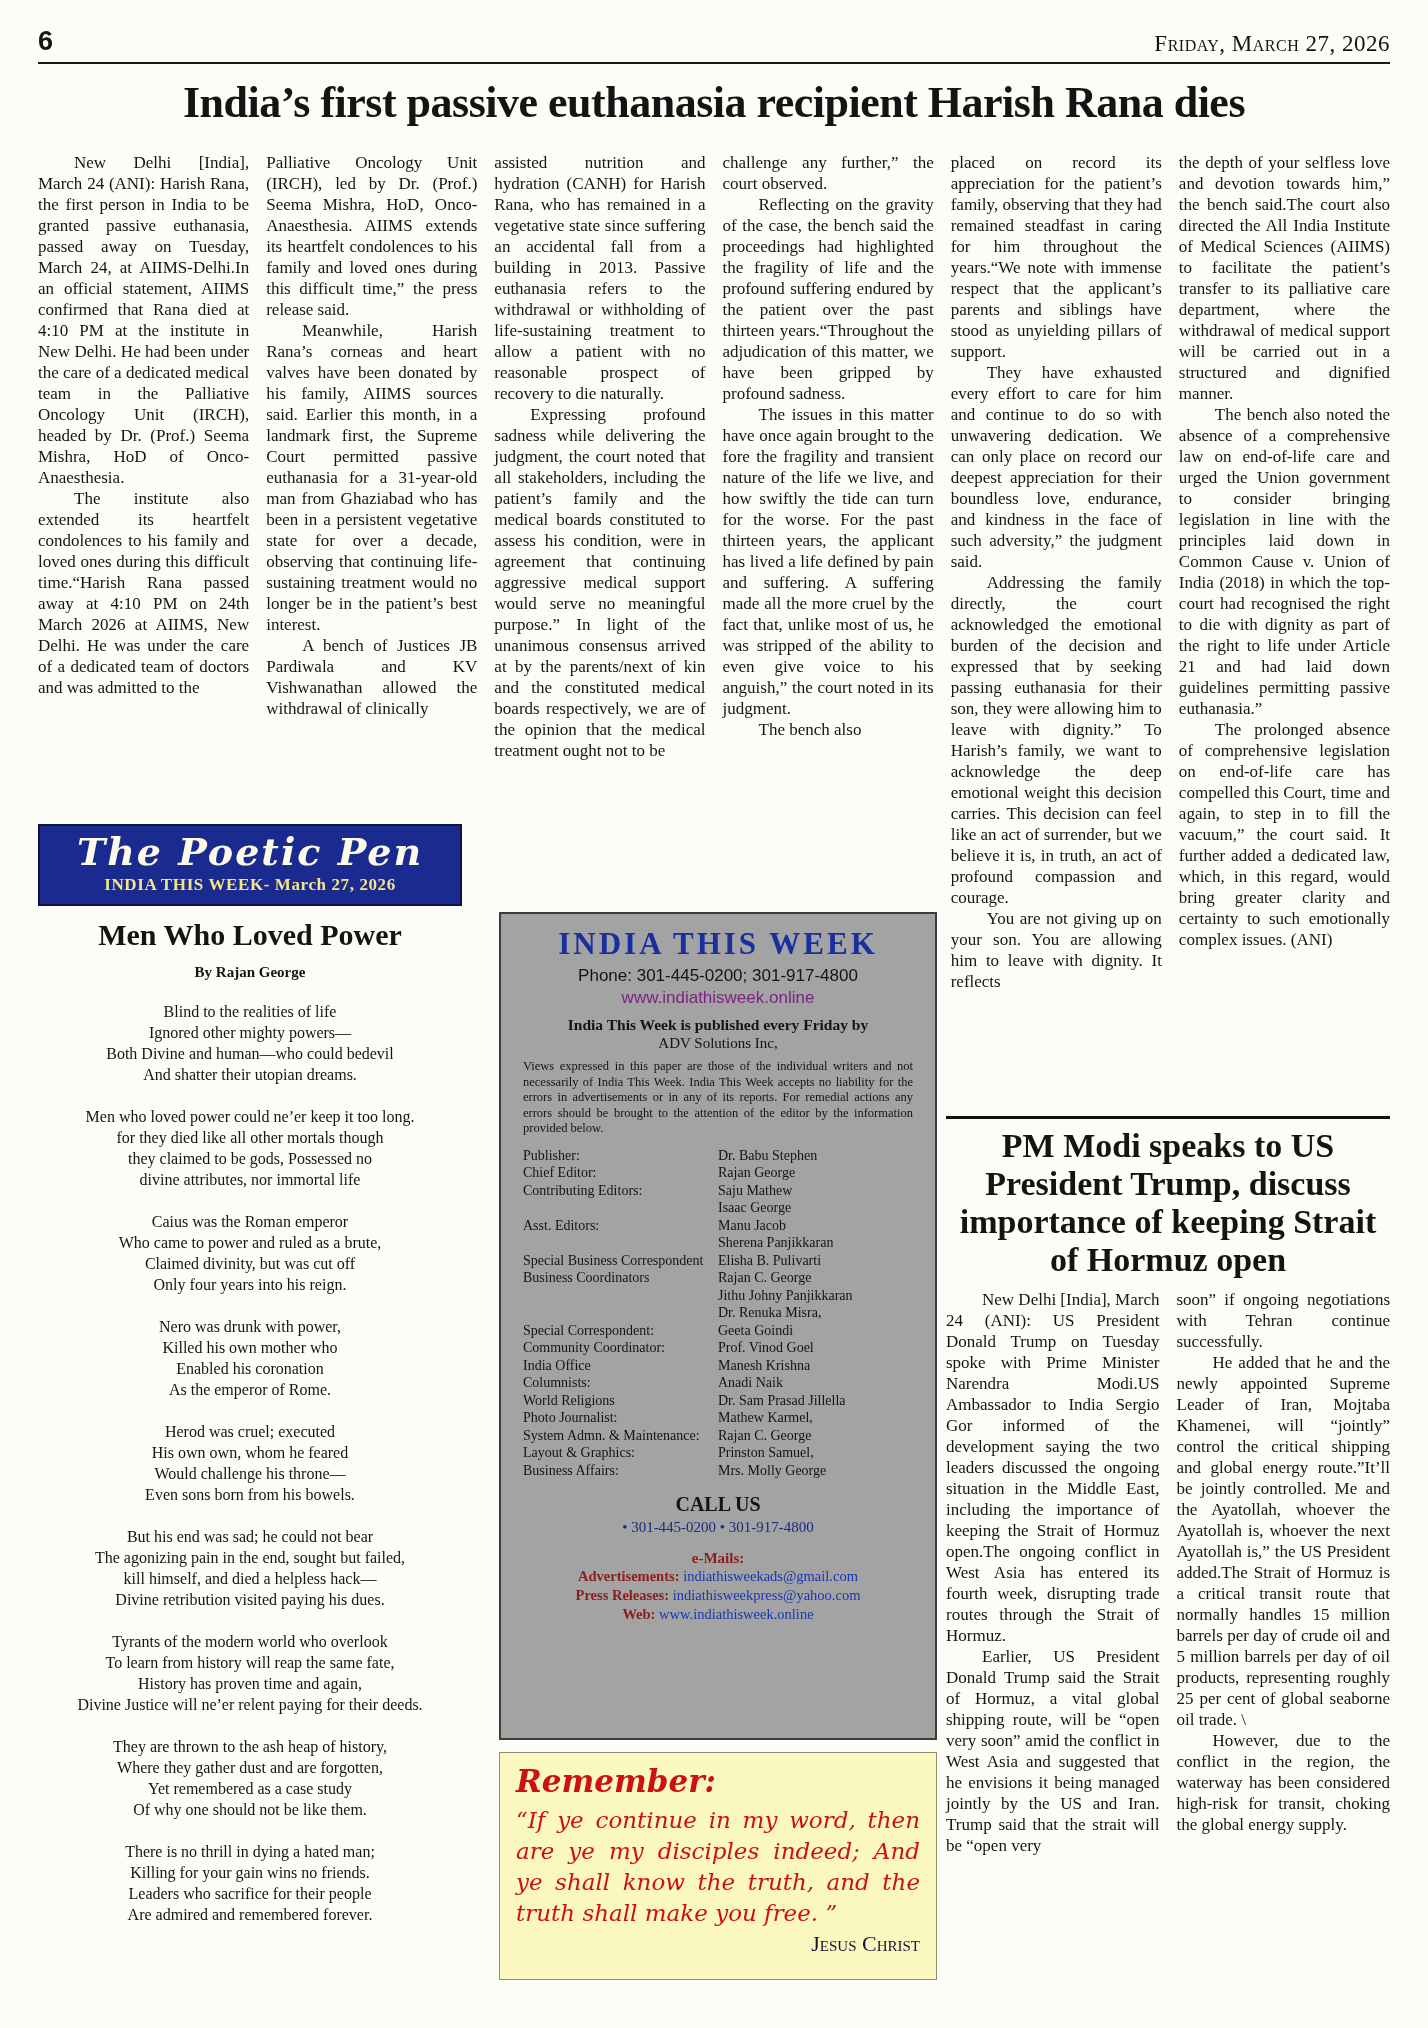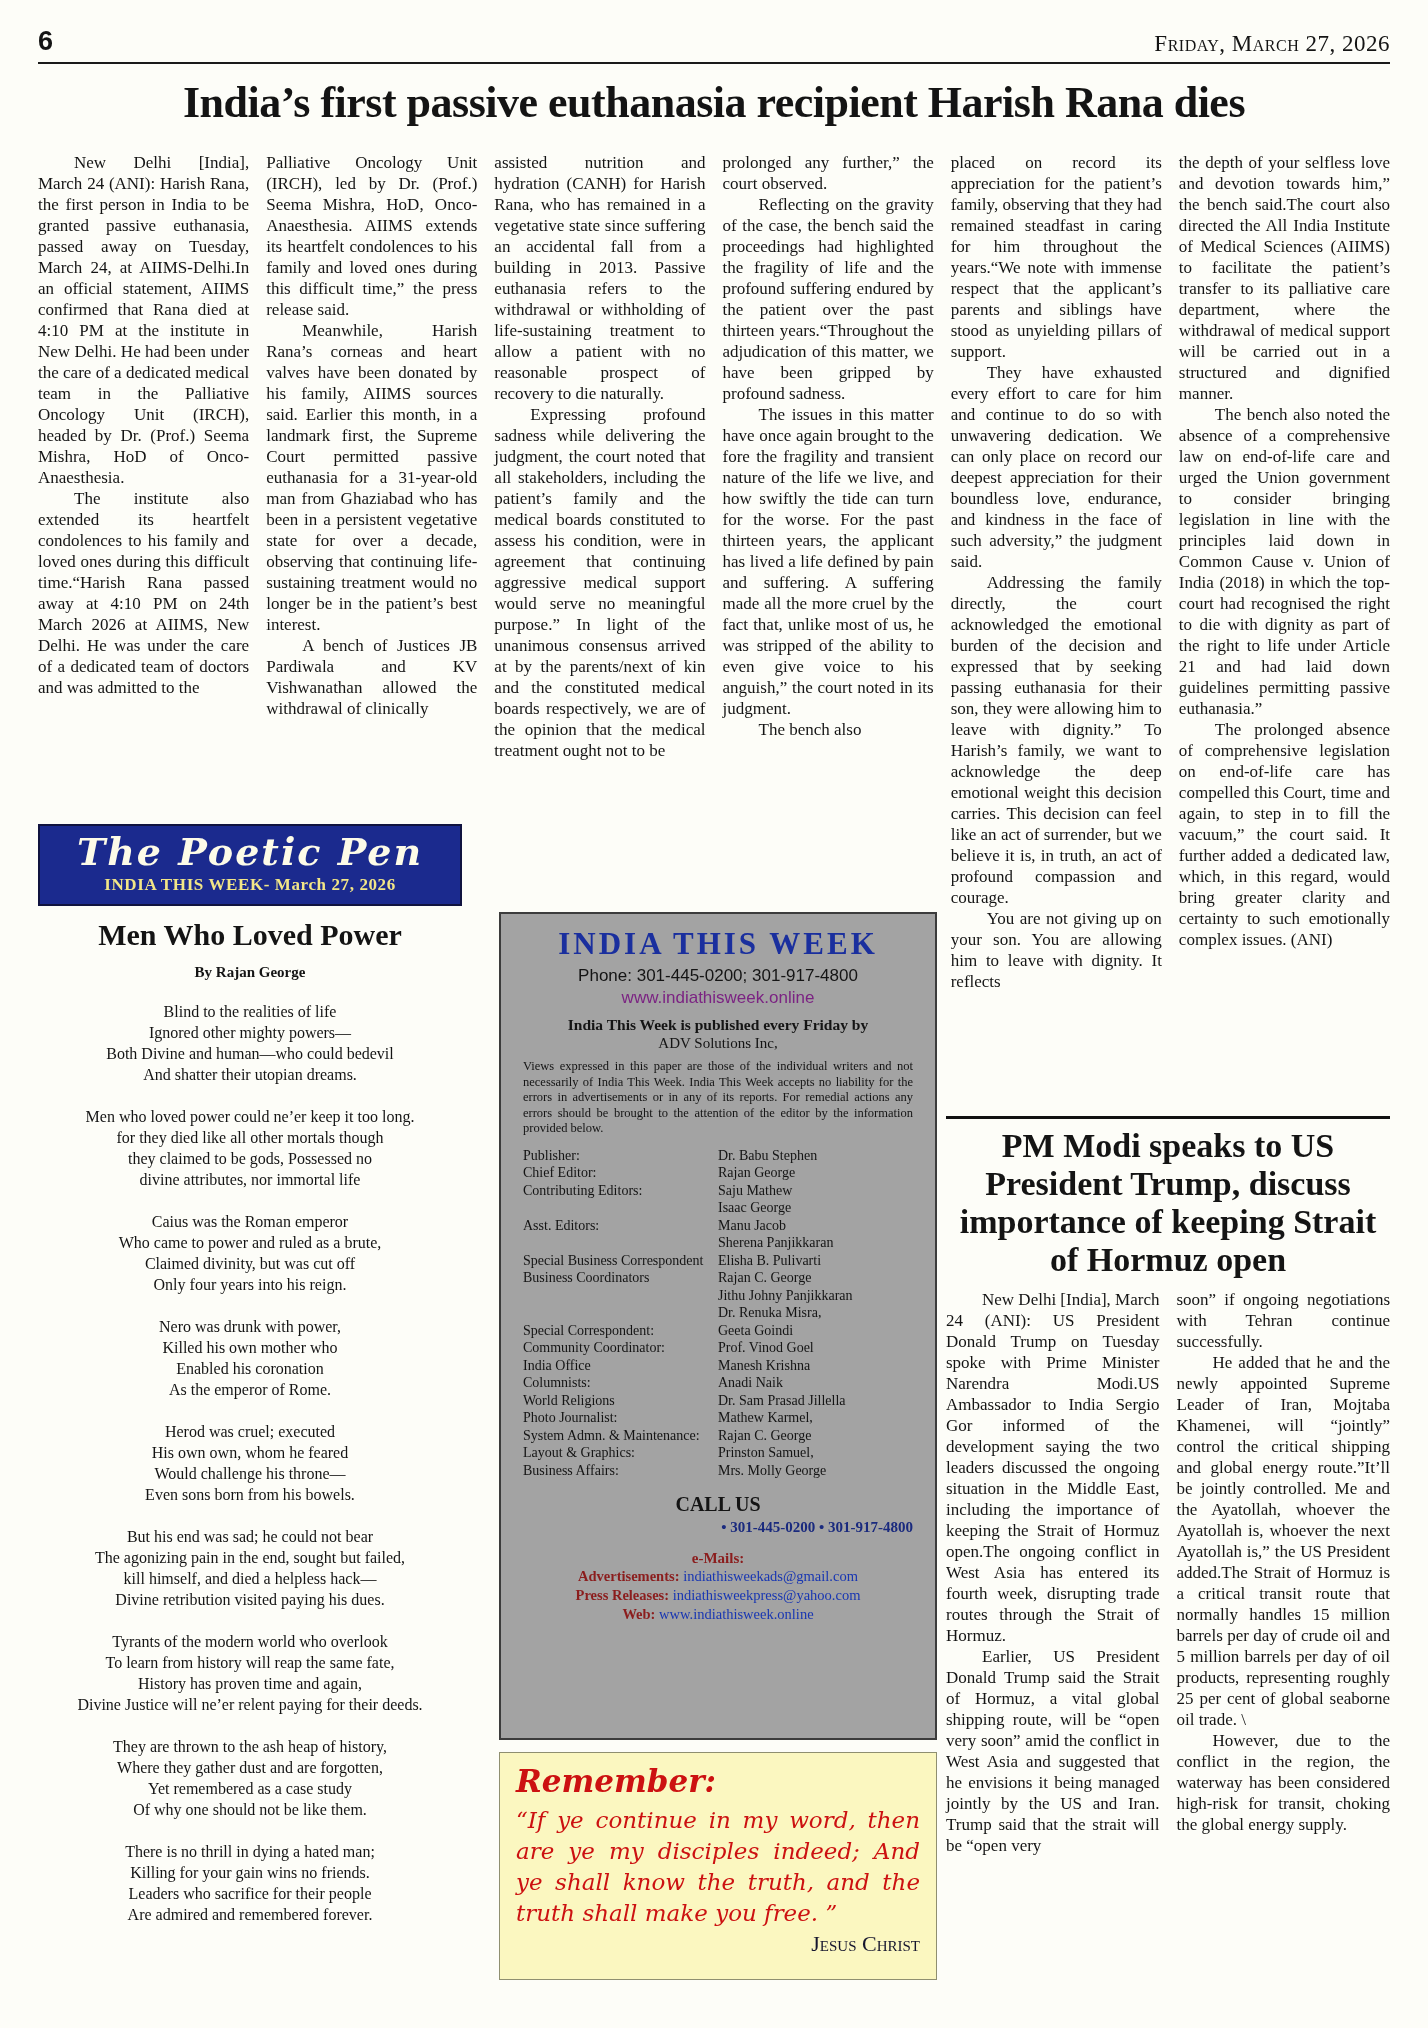--- a/index.html
+++ b/index.html
@@ -75,21 +75,21 @@
   .masthead-phone { text-align: center; font-family: "Liberation Sans", sans-serif; font-size: 17px; margin-top: 4px; }
   .masthead-website { text-align: center; font-family: "Liberation Sans", sans-serif; font-size: 17px; margin-top: 2px; color: var(--website-purple, #7b2382); cursor: pointer; }
   .masthead-pub1 { text-align: center; font-weight: bold; font-size: 15.5px; margin-top: 8px; }
   .masthead-pub2 { text-align: center; font-size: 15px; margin-top: 1px; }
   .masthead-disclaimer { font-size: 12.5px; line-height: 15.5px; text-align: justify; margin-top: 7px; }
   .staff-list { margin-top: 10px; font-size: 14px; line-height: 17.5px; }
   .staff-row { display: flex; }
   .staff-role { width: 50%; padding-right: 6px; }
   .staff-names { width: 50%; }
   .call-us-title { text-align: center; font-weight: bold; font-size: 20px; margin-top: 14px; }
-  .call-us-numbers { text-align: right; font-weight: bold; font-size: 15px; color: #1a2a7e; margin-top: 3px; }
+  .call-us-numbers { text-align: center; font-weight: normal; font-size: 15px; color: #1a2a7e; margin-top: 3px; }
   .emails-title { text-align: center; font-weight: bold; font-size: 15px; color: var(--email-label-maroon, #8b1d1d); margin-top: 14px; }
   .email-line { text-align: center; font-size: 14.5px; line-height: 19px; }
   .email-label { font-weight: bold; color: var(--email-label-maroon, #8b1d1d); }
   .email-value { color: var(--email-value-blue, #1836b2); cursor: pointer; }
 
   
   .remember-box {
     position: absolute; top: 1752px; left: 499px; width: 438px; min-height: 228px;
     background: var(--remember-bg, #fbf7c0); border: 1px solid #8f8f70;
     padding: 10px 16px 20px;
@@ -138,21 +138,21 @@
       <div class="article-col">
         <p class="cont">Palliative Oncology Unit (IRCH), led by Dr. (Prof.) Seema Mishra, HoD, Onco-Anaesthesia. AIIMS extends its heartfelt condolences to his family and loved ones during this difficult time,” the press release said.</p>
         <p>Meanwhile, Harish Rana’s corneas and heart valves have been donated by his family, AIIMS sources said. Earlier this month, in a landmark first, the Supreme Court permitted passive euthanasia for a 31-year-old man from Ghaziabad who has been in a persistent vegetative state for over a decade, observing that continuing life-sustaining treatment would no longer be in the patient’s best interest.</p>
         <p>A bench of Justices JB Pardiwala and KV Vishwanathan allowed the withdrawal of clinically</p>
       </div>
       <div class="article-col">
         <p class="cont">assisted nutrition and hydration (CANH) for Harish Rana, who has remained in a vegetative state since suffering an accidental fall from a building in 2013. Passive euthanasia refers to the withdrawal or withholding of life-sustaining treatment to allow a patient with no reasonable prospect of recovery to die naturally.</p>
         <p>Expressing profound sadness while delivering the judgment, the court noted that all stakeholders, including the patient’s family and the medical boards constituted to assess his condition, were in agreement that continuing aggressive medical support would serve no meaningful purpose.” In light of the unanimous consensus arrived at by the parents/next of kin and the constituted medical boards respectively, we are of the opinion that the medical treatment ought not to be</p>
       </div>
       <div class="article-col">
-        <p class="cont">prolonged any further,” the court observed.</p>
+        <p class="cont">challenge any further,” the court observed.</p>
         <p>Reflecting on the gravity of the case, the bench said the proceedings had highlighted the fragility of life and the profound suffering endured by the patient over the past thirteen years.“Throughout the adjudication of this matter, we have been gripped by profound sadness.</p>
         <p>The issues in this matter have once again brought to the fore the fragility and transient nature of the life we live, and how swiftly the tide can turn for the worse. For the past thirteen years, the applicant has lived a life defined by pain and suffering. A suffering made all the more cruel by the fact that, unlike most of us, he was stripped of the ability to even give voice to his anguish,” the court noted in its judgment.</p>
         <p>The bench also</p>
       </div>
       <div class="article-col">
         <p class="cont">placed on record its appreciation for the patient’s family, observing that they had remained steadfast in caring for him throughout the years.“We note with immense respect that the applicant’s parents and siblings have stood as unyielding pillars of support.</p>
         <p>They have exhausted every effort to care for him and continue to do so with unwavering dedication. We can only place on record our deepest appreciation for their boundless love, endurance, and kindness in the face of such adversity,” the judgment said.</p>
         <p>Addressing the family directly, the court acknowledged the emotional burden of the decision and expressed that by seeking passing euthanasia for their son, they were allowing him to leave with dignity.” To Harish’s family, we want to acknowledge the deep emotional weight this decision carries. This decision can feel like an act of surrender, but we believe it is, in truth, an act of profound compassion and courage.</p>
         <p>You are not giving up on your son. You are allowing him to leave with dignity. It reflects</p>
       </div>

